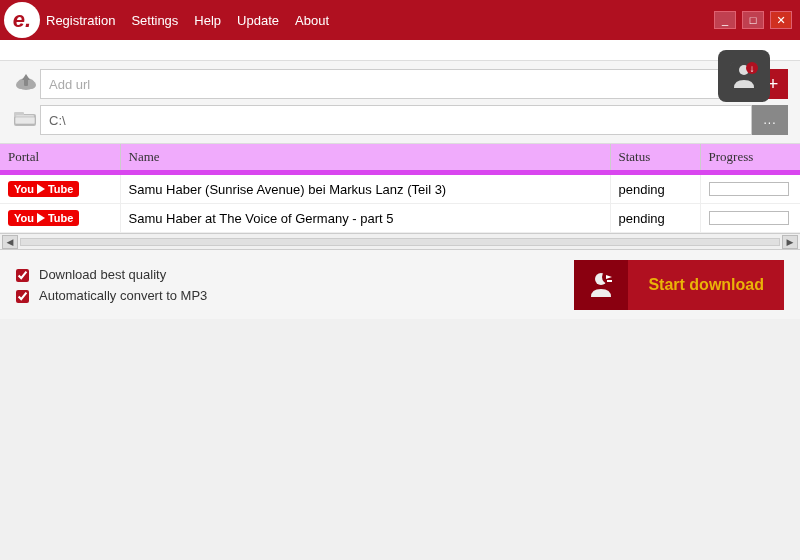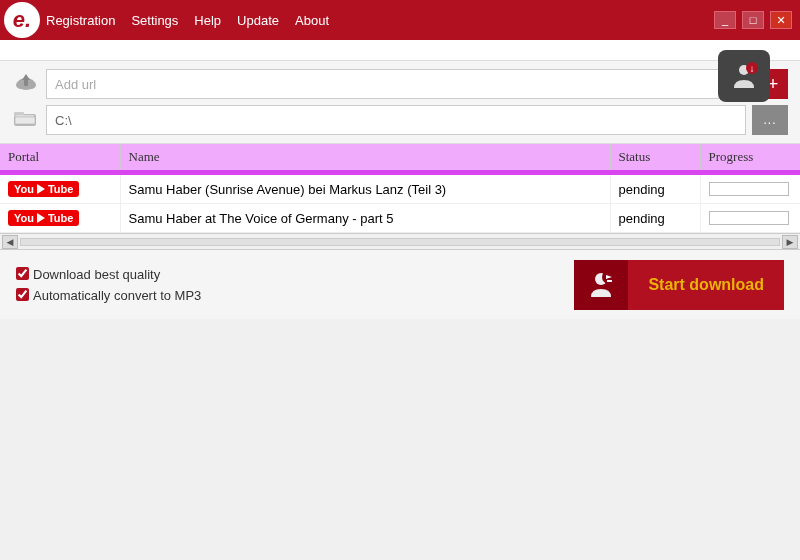--- a/index.html
+++ b/index.html
@@ -108,21 +108,21 @@
     
     .input-area {
       background: #f5f5f5;
       padding: 8px 12px;
       border-bottom: 1px solid #ddd;
     }
     .input-row {
       display: flex;
       align-items: center;
       margin-bottom: 6px;
-      gap: 6px;
+      gap: 0;
     }
     .input-row:last-child { margin-bottom: 0; }
     .input-icon {
       width: 28px;
       color: #999;
       font-size: 18px;
       text-align: center;
       flex-shrink: 0;
     }
     .url-input {
@@ -243,22 +243,22 @@
       justify-content: space-between;
       height: 70px;
     }
     .checkboxes {
       display: flex;
       flex-direction: column;
       gap: 6px;
     }
     .checkbox-row {
       display: flex;
-      align-items: flex-start;
-      gap: 4px;
+      align-items: flex-end;
+      gap: 10px;
       font-size: 13px;
       color: #333;
     }
     .checkbox-row input[type="checkbox"] {
       accent-color: #b01020;
     }
 
     .start-download-btn {
       display: flex;
       align-items: center;

